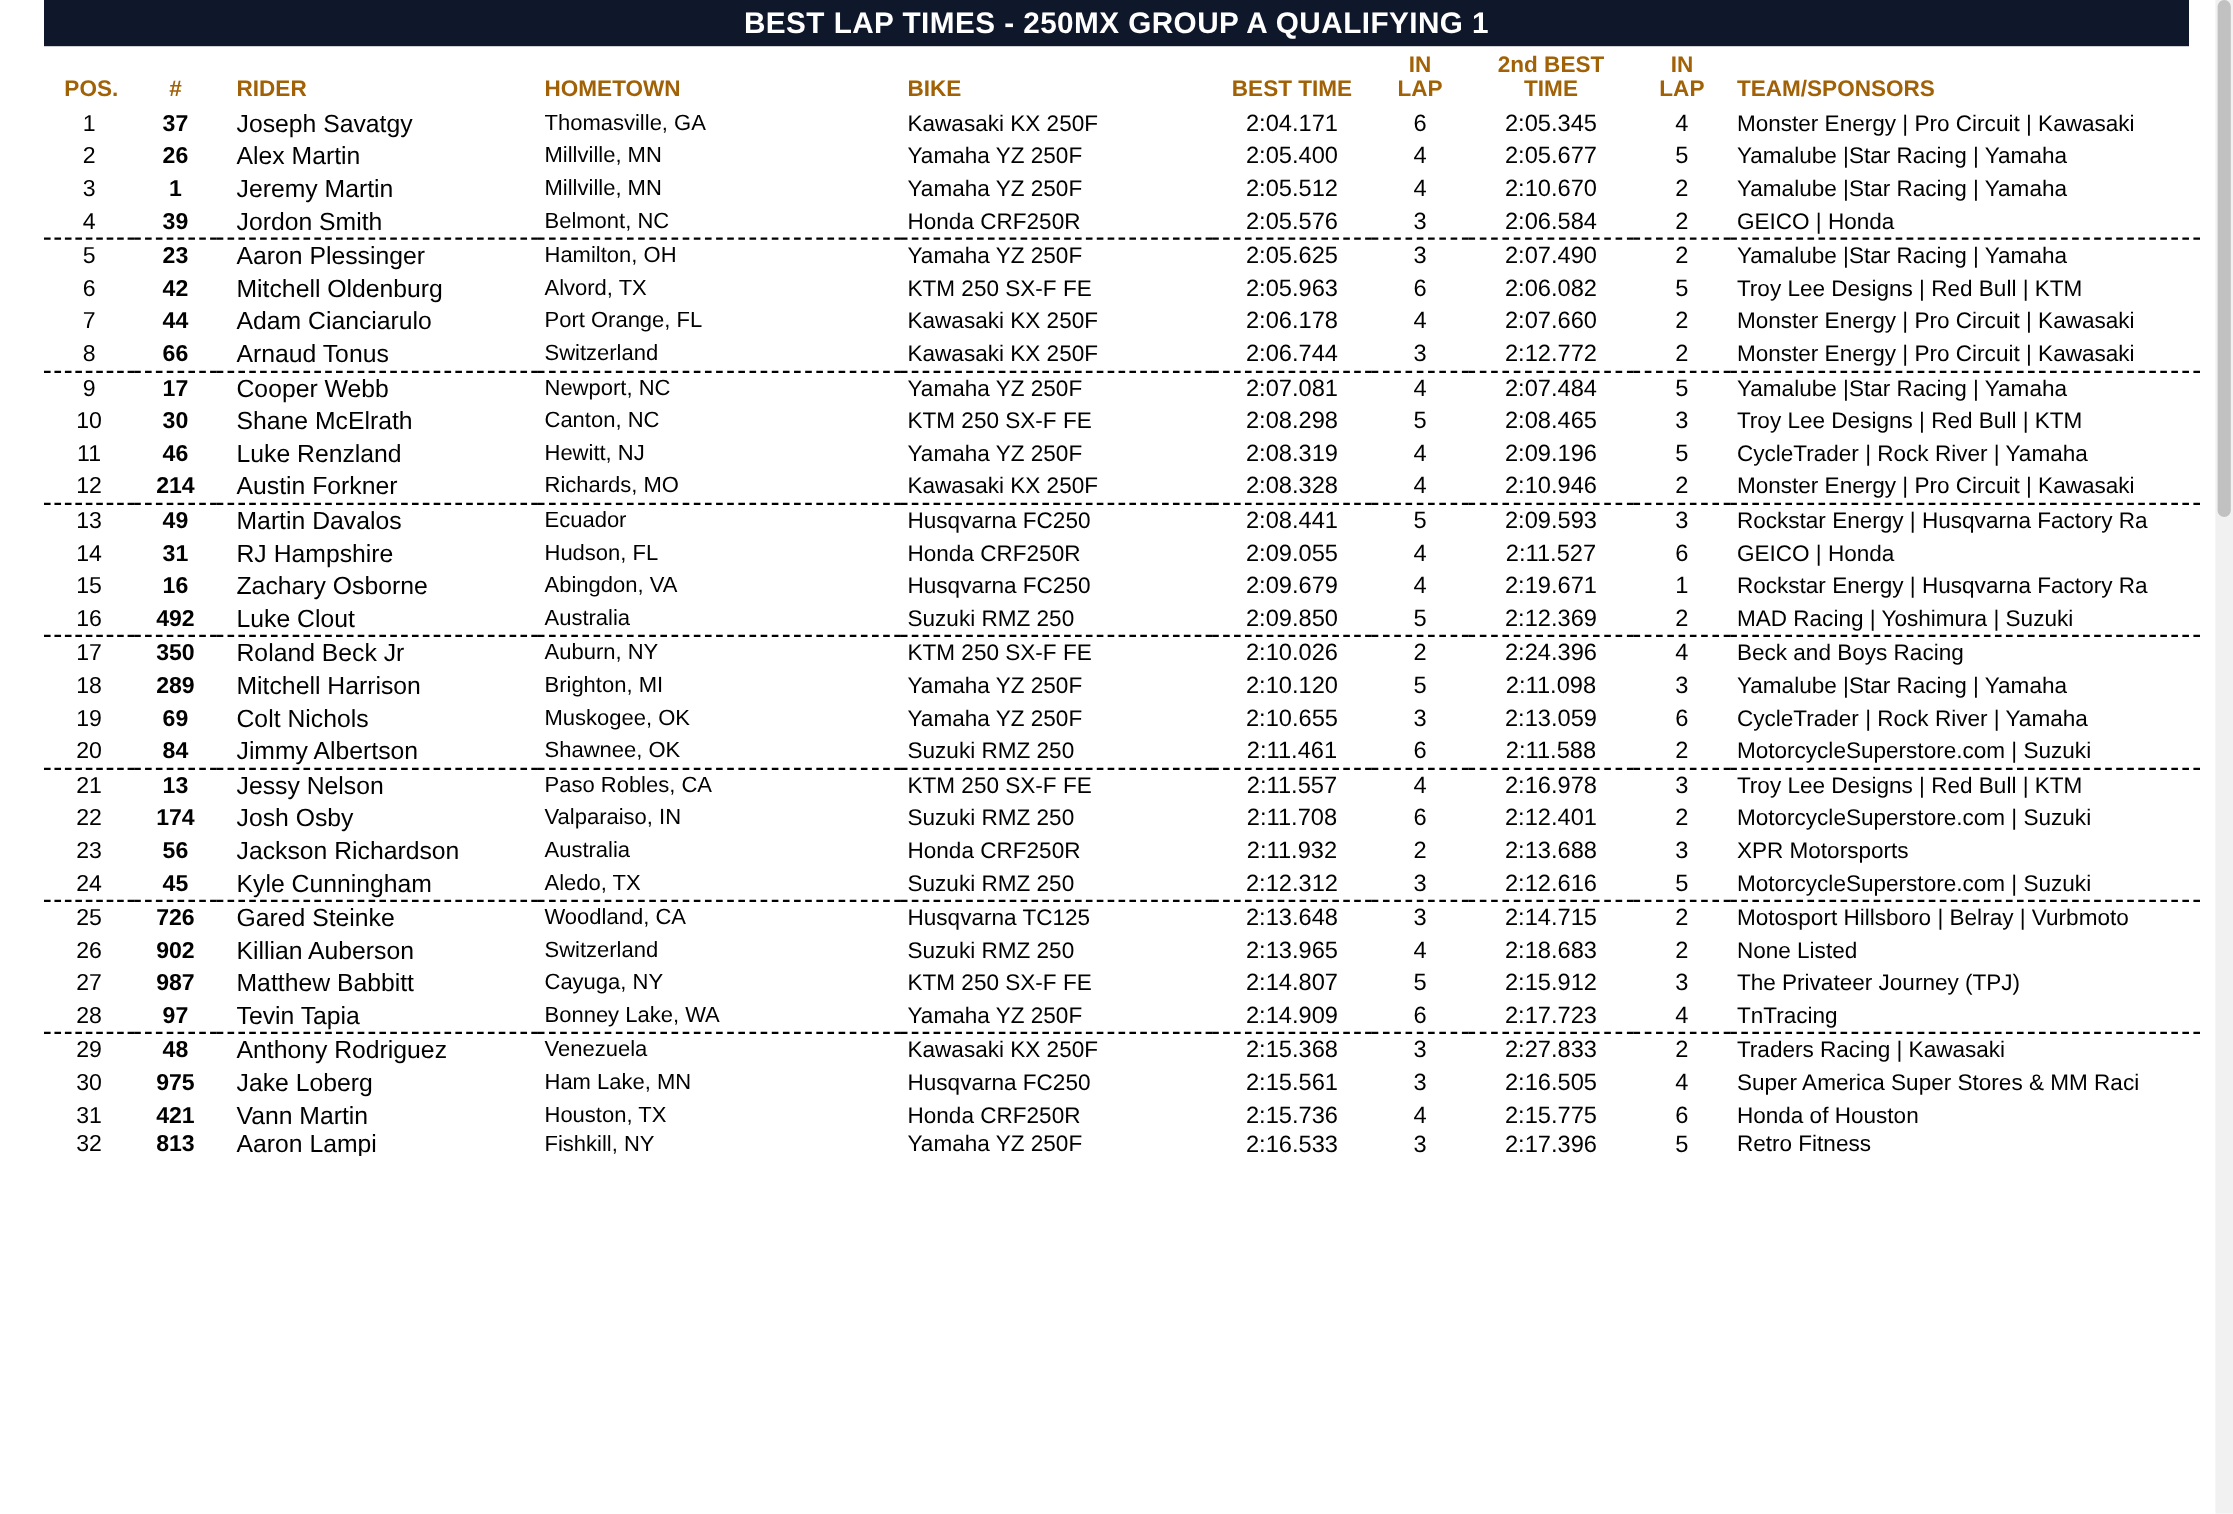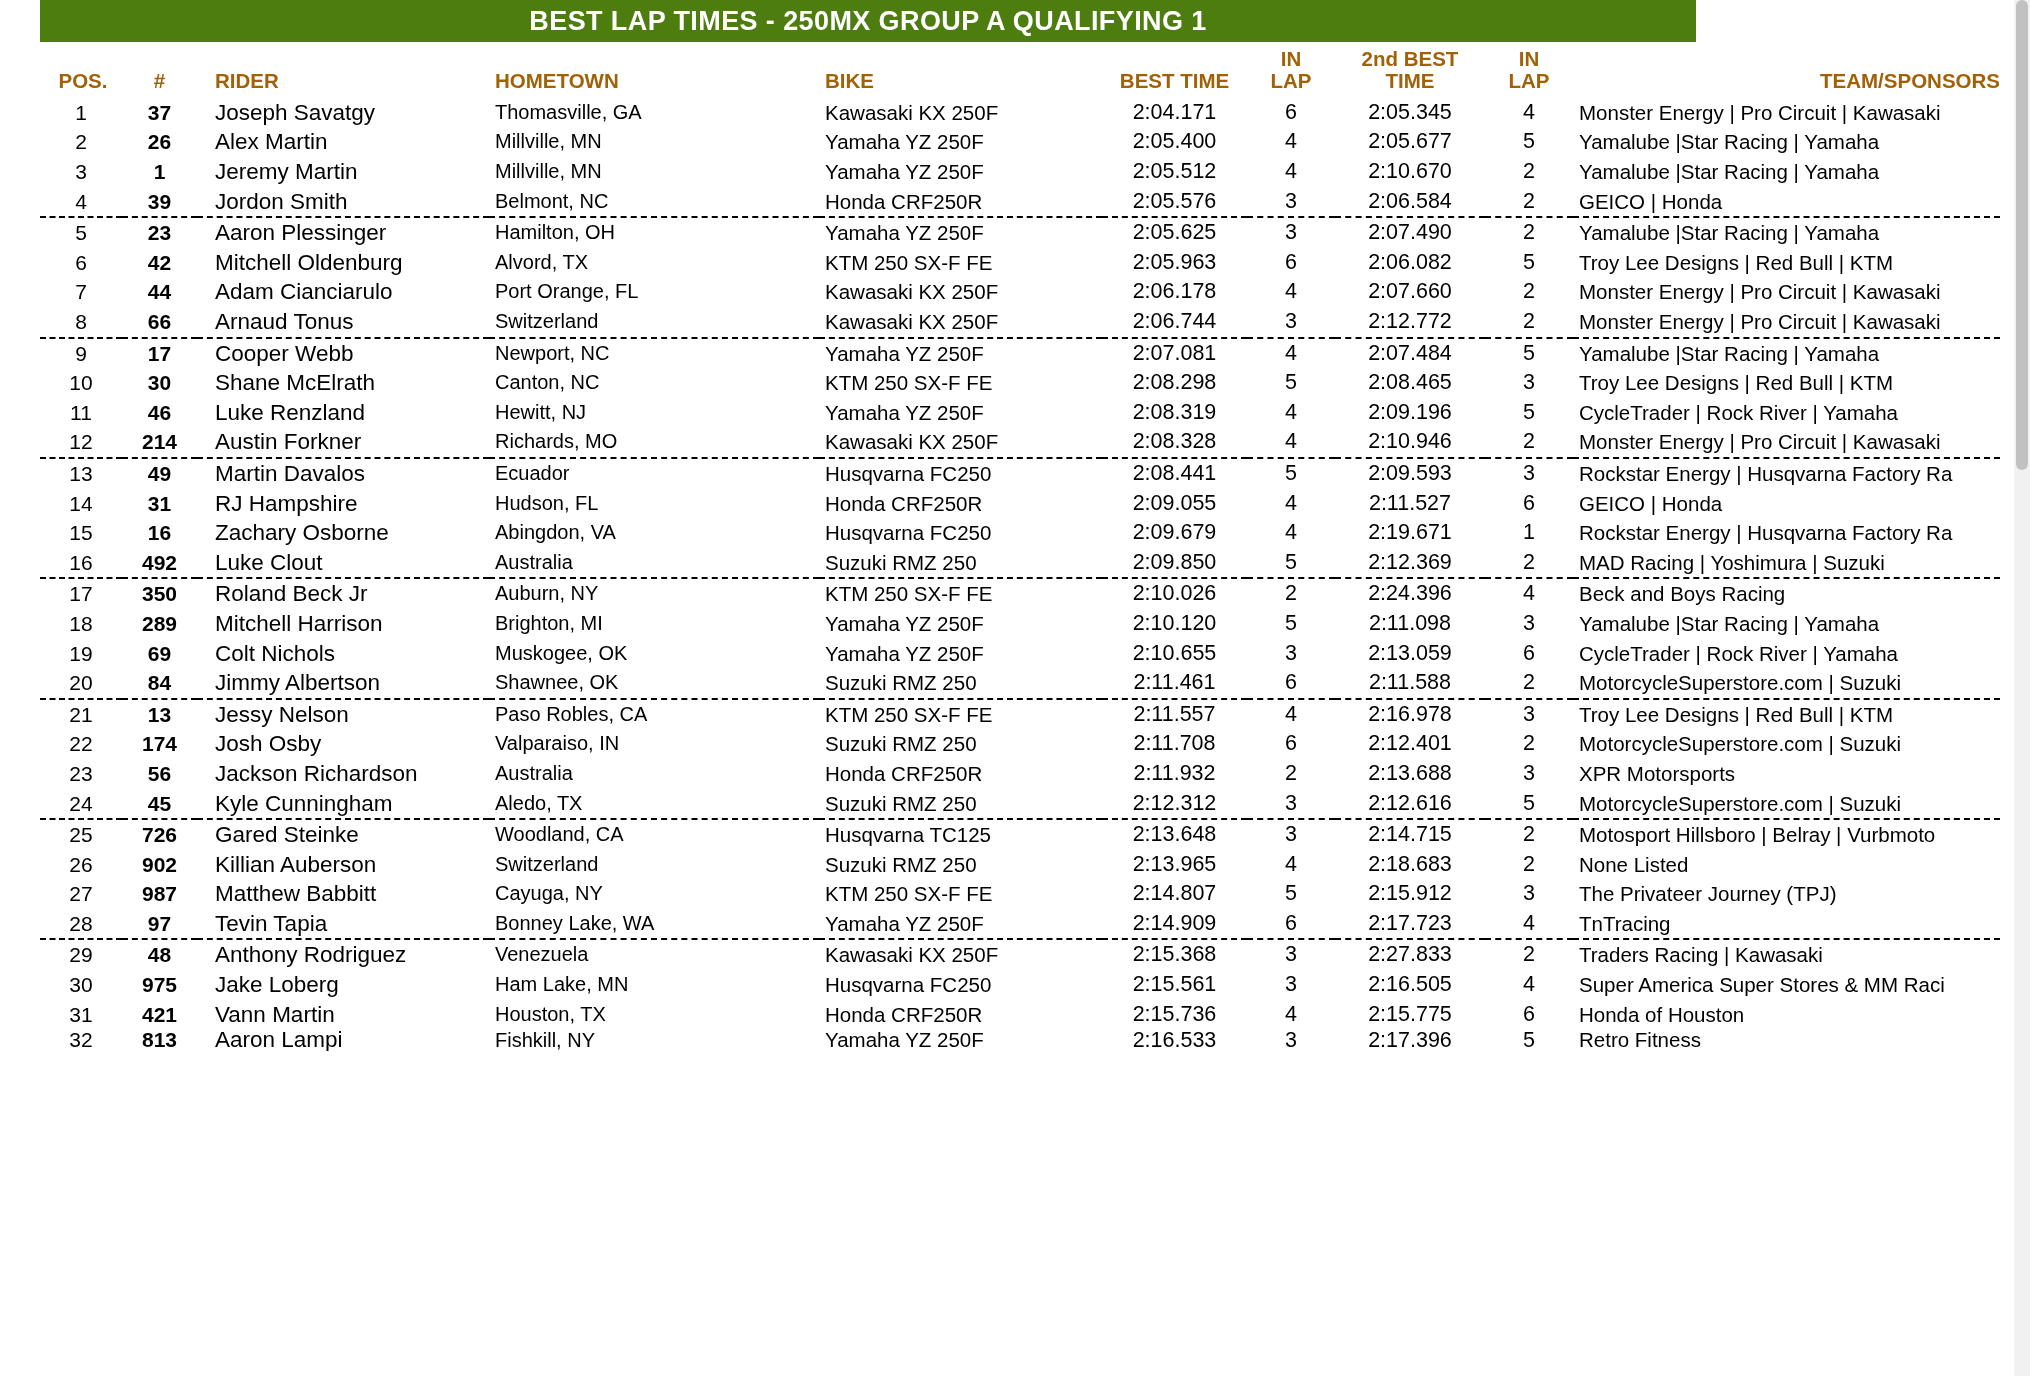--- a/index.html
+++ b/index.html
@@ -19,23 +19,23 @@
     width: 2030px;
     height: 1376px;
     background: #ffffff;
     box-sizing: border-box;
   }
   
   .title-bar {
     position: absolute;
     left: 40px;
     top: 0px;
-    width: 1656px;
+    width: 1950px;
     height: 42px;
-    background: #4d7c0f;
+    background: #0f172a;
     color: #ffffff;
     font-size: 27px;
     font-weight: bold;
     letter-spacing: 0.4px;
     display: flex;
     align-items: center;
     justify-content: center;
   }
   .table-wrap {
     position: absolute;
@@ -70,21 +70,21 @@
     white-space: pre-line;
   }
   thead th.ctr { text-align: center; }
   thead th.pos-h { text-align: center; padding-left: 4px; }
   thead th.num-h { text-align: center; }
   thead th.best-h { text-align: center; }
   thead th.sec-h { text-align: center; margin-top: 33px; }
   thead th.rider-h { padding-left: 18px; }
   thead th.town-h { padding-left: 6px; }
   thead th.bike-h { padding-left: 6px; }
-  thead th.team-h { padding-left: 6px; text-align: right; }
+  thead th.team-h { padding-left: 6px; }
 
   tbody td {
     font-size: 21.5px;
     color: #000000;
     padding: 0;
     height: 29.6px;
     line-height: 29.6px;
     vertical-align: middle;
     white-space: nowrap;
     overflow: hidden;

